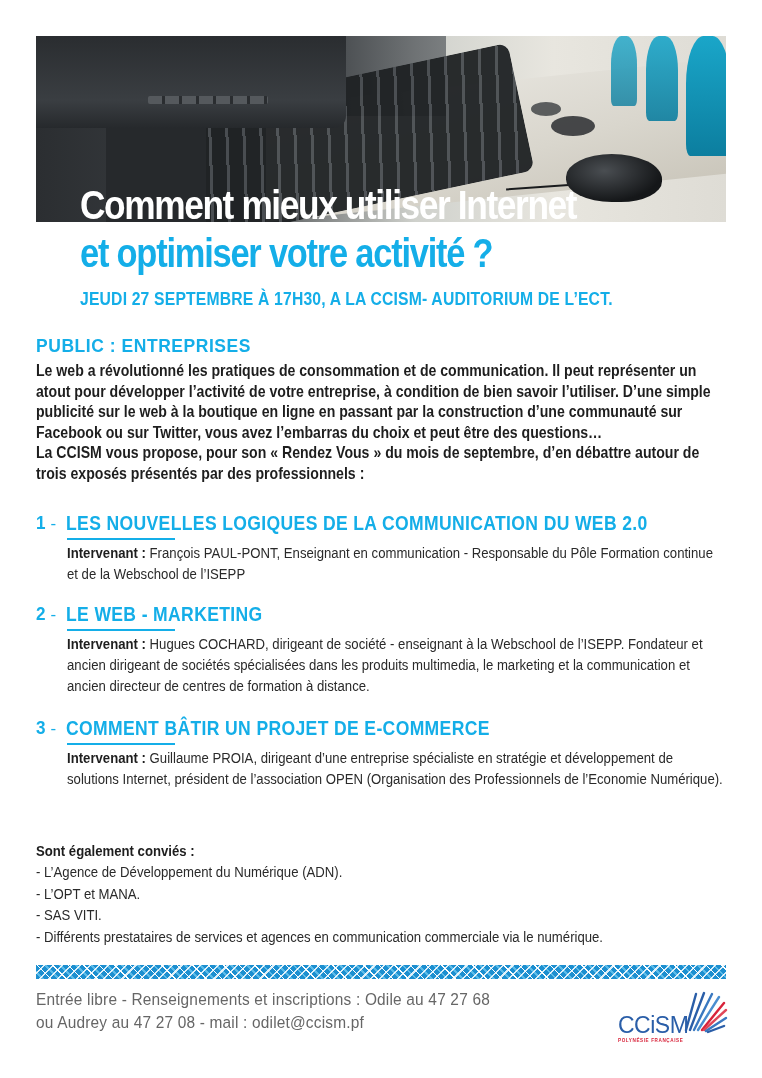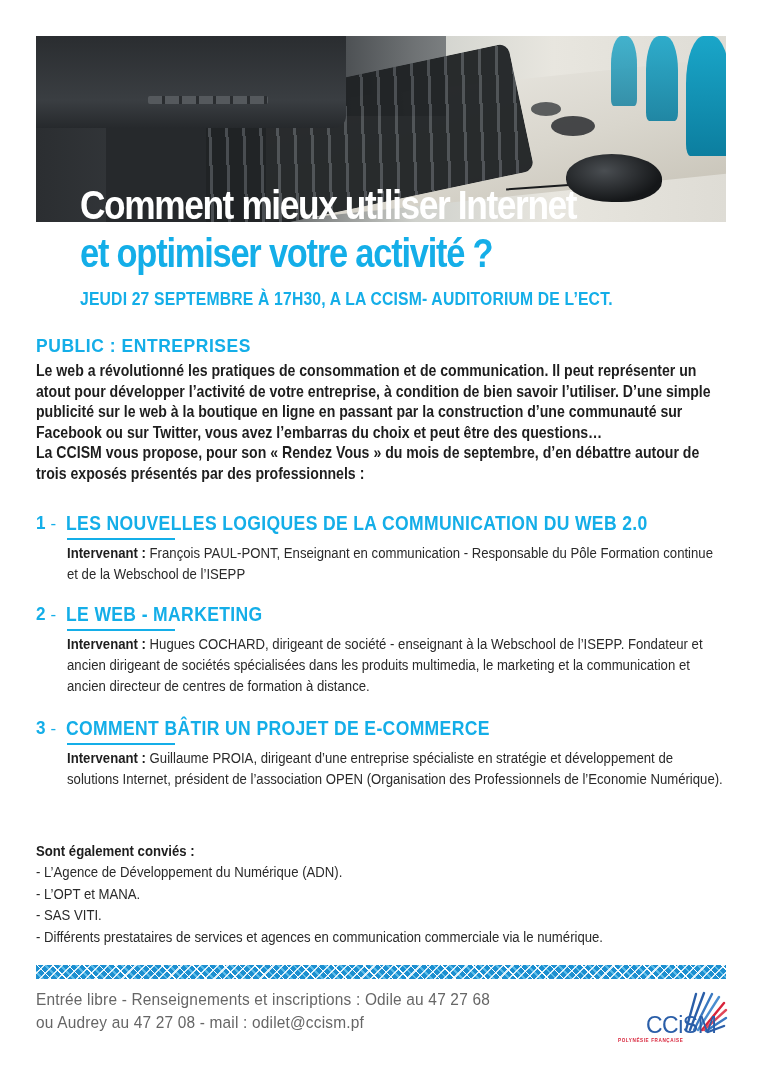--- a/index.html
+++ b/index.html
@@ -77,21 +77,21 @@
              background:
                repeating-linear-gradient(135deg, transparent 0 5px, rgba(255,255,255,.85) 5px 6.5px),
                repeating-linear-gradient(45deg, #1c8fd0 0 4px, #5cbbe8 4px 6px, #1c8fd0 6px 10px, #ffffff 10px 11px);
              }
   .contact { position:absolute; left:36px; top:988px; width:660px; font-size:16.8px; line-height:23px;
              color:#666666; letter-spacing:0.2px; transform: scaleX(0.92); transform-origin:left top; }
   .contact div { white-space:nowrap; }
 
   .logo { position:absolute; left:612px; top:990px; width:120px; height:60px; }
   .logo-text { position:absolute; left:6px; top:22px; font-size:23px; color:#2a5ea8; letter-spacing:-0.5px;
-               font-family:"Liberation Sans", sans-serif;margin-left:28px; }
+               font-family:"Liberation Sans", sans-serif; }
   .logo-sub { position:absolute; left:6px; top:48px; font-size:4.6px; color:#d8233a; letter-spacing:0.6px;
               font-weight:700; white-space:nowrap; }
   .logo-fan { position:absolute; left:70px; top:0; width:46px; height:44px; }
 </style>
 </head>
 <body>
 
 <div class="hero">
   <div class="table"></div>
   <div class="chair c1"></div>

